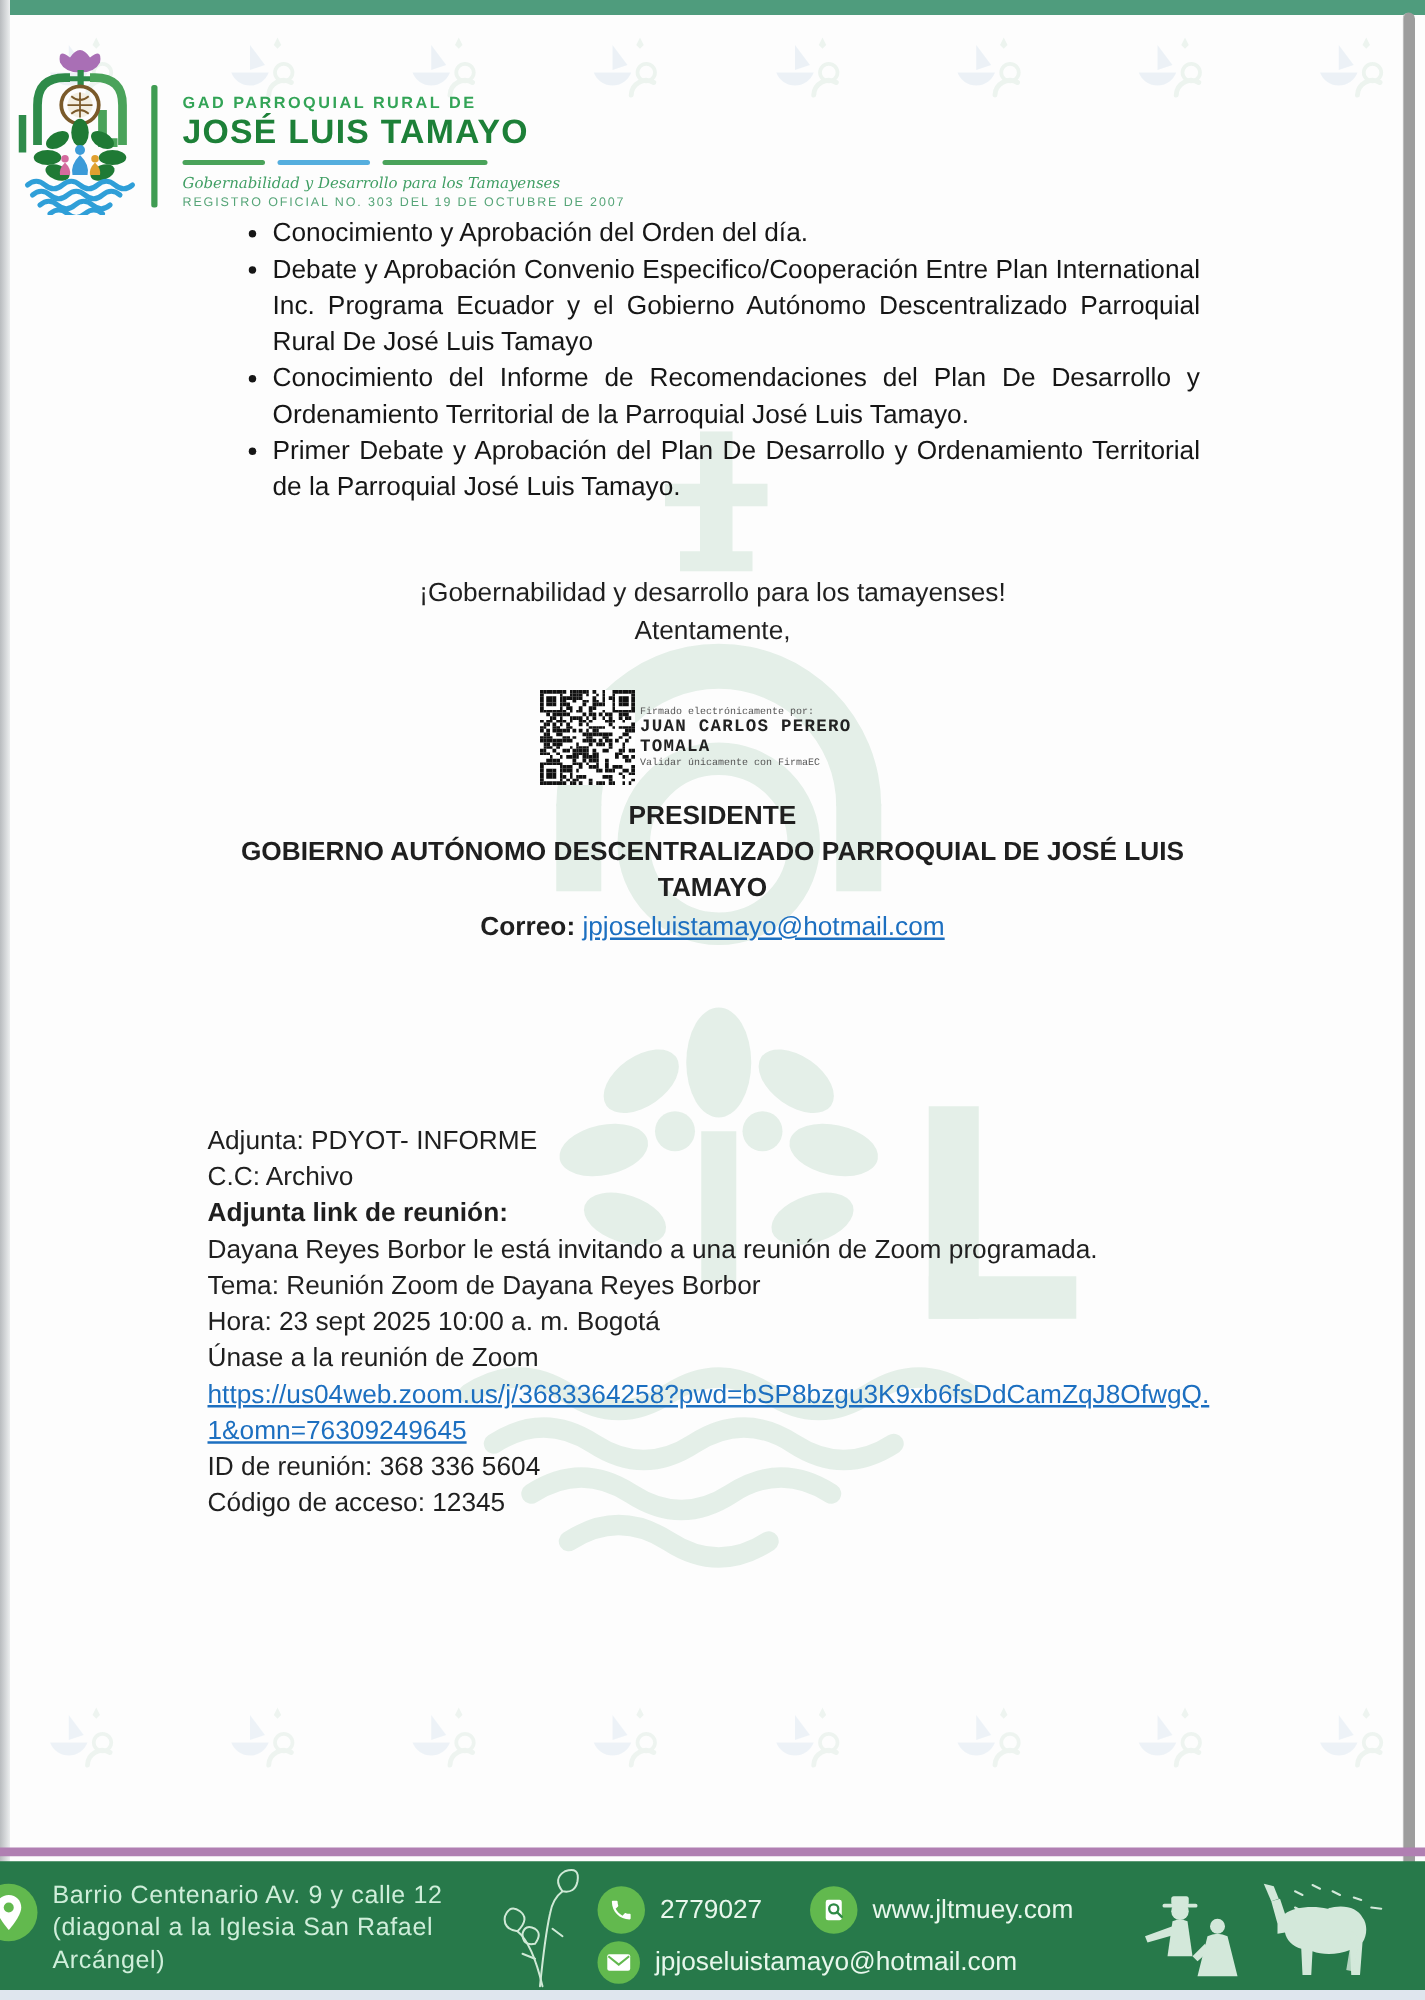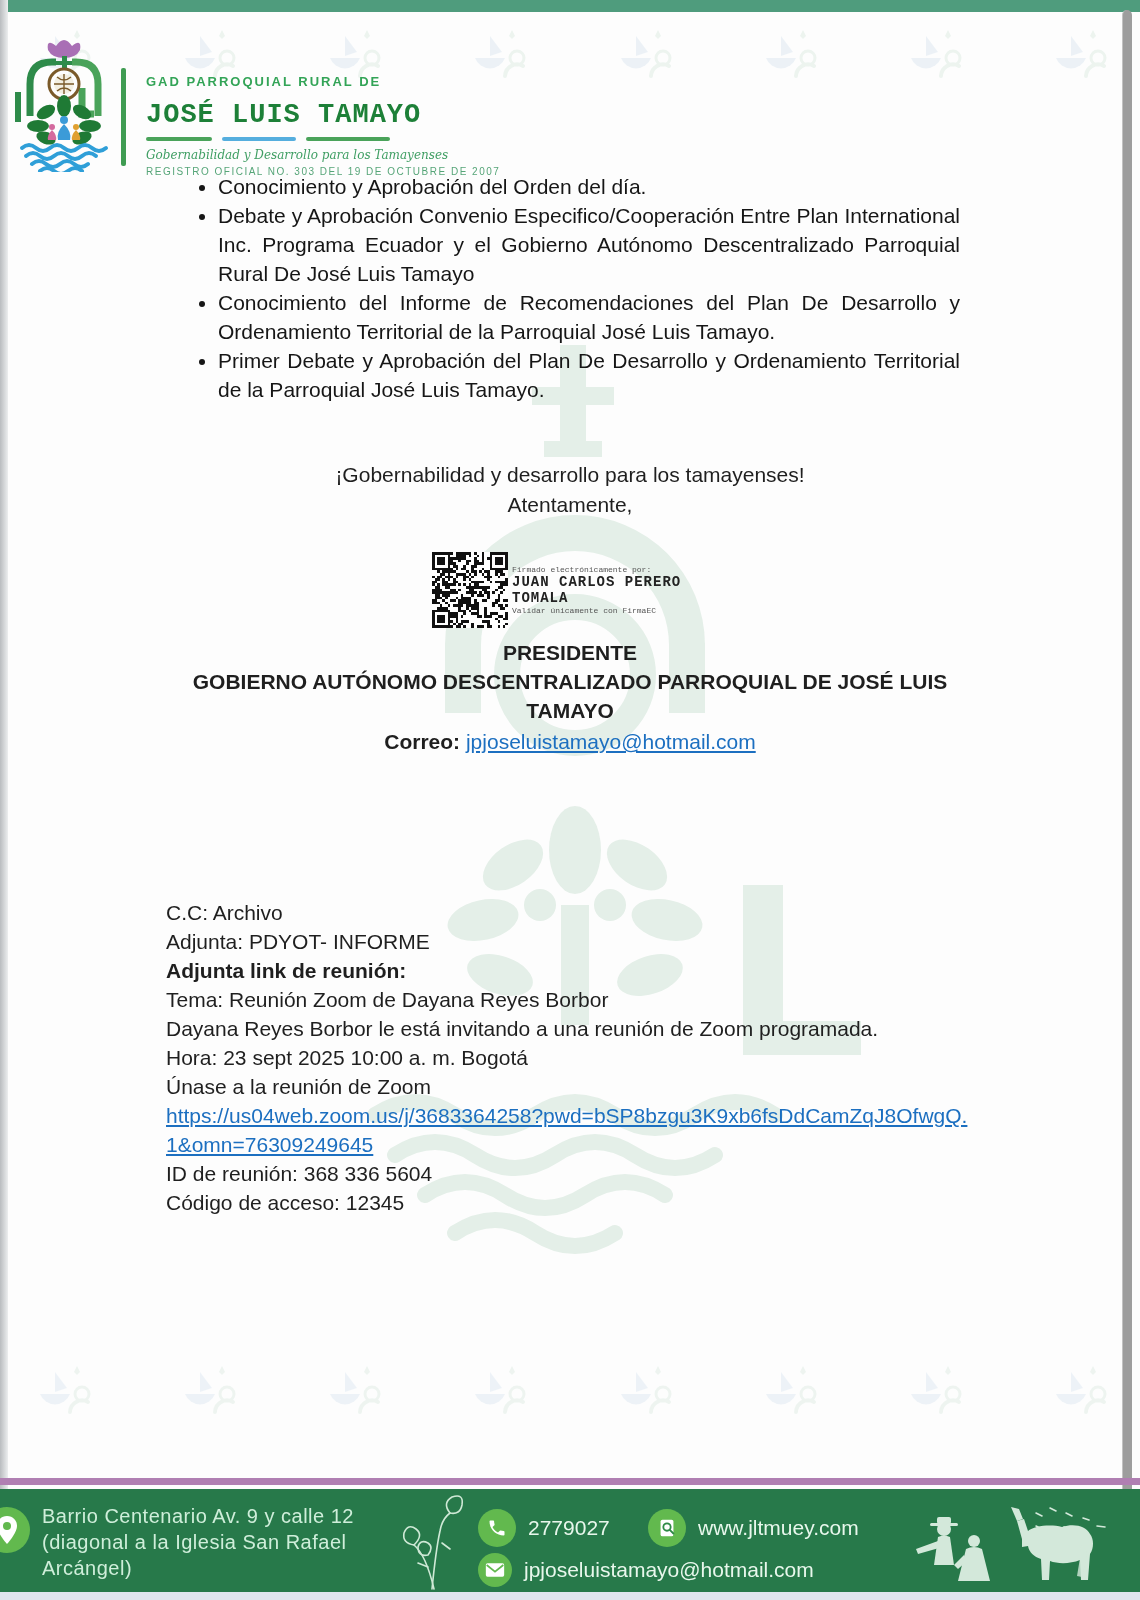--- a/index.html
+++ b/index.html
@@ -19,21 +19,21 @@
   .wm-row svg{display:block;}
   .wm-top{top:14px;opacity:.55;}
   .wm-bottom{top:1350px;opacity:.5;}
   .wm-big{position:absolute;left:255px;top:345px;pointer-events:none;}
 
   
   .hdr-logo{position:absolute;left:8px;top:32px;}
   .hdr-divider{position:absolute;left:121px;top:68px;width:5px;height:98px;background:#3f9c52;border-radius:2px;}
   .hdr-text{position:absolute;left:146px;top:74px;width:420px;}
   .hdr-small{font-size:13px;letter-spacing:2px;color:#33a457;font-weight:bold;}
-  .hdr-name{font-size:27px;letter-spacing:1px;color:#1d8038;font-weight:bold;margin-top:11px;font-family:Liberation Mono, monospace;}
+  .hdr-name{font-size:27px;letter-spacing:1px;color:#1d8038;font-weight:bold;margin-top:1px;}
   .hdr-bars{display:flex;gap:10px;margin-top:7px;align-items:center;}
   .hdr-bars i{display:block;height:4px;border-radius:2px;}
   .bar-g1{width:66px;background:#4aa35a;}
   .bar-b {width:74px;background:#55aede;}
   .bar-g2{width:84px;background:#4aa35a;}
   .hdr-slogan{margin-top:7px;font-family:"DejaVu Serif",serif;font-style:italic;
               font-size:12px;color:#3f9e63;}
   .hdr-registro{margin-top:4px;font-size:10px;letter-spacing:1.5px;color:#56a578;}
 
   
@@ -808,25 +808,25 @@
   <div class="sig">
     <div class="t">PRESIDENTE</div>
     <div class="org" style="width:790px;margin:0 auto;">GOBIERNO AUTÓNOMO DESCENTRALIZADO PARROQUIAL DE JOSÉ LUIS TAMAYO</div>
     <div class="mail-row">
       <b>Correo:</b>
       <a class="lnk" href="#">jpjoseluistamayo@hotmail.com</a>
     </div>
   </div>
 
   <div class="ccb">
+    <div>Adjunta: PDYOT- INFORME</div>
     <div>C.C: Archivo</div>
-    <div>Adjunta: PDYOT- INFORME</div>
     <div class="b">Adjunta link de reunión:</div>
+    <div>Dayana Reyes Borbor le está invitando a una reunión de Zoom programada.</div>
     <div>Tema: Reunión Zoom de Dayana Reyes Borbor</div>
-    <div>Dayana Reyes Borbor le está invitando a una reunión de Zoom programada.</div>
     <div>Hora: 23 sept 2025 10:00 a. m. Bogotá</div>
     <div>Únase a la reunión de Zoom</div>
     <a class="lnk url" href="#">https://us04web.zoom.us/j/3683364258?pwd=bSP8bzgu3K9xb6fsDdCamZqJ8OfwgQ.1&amp;omn=76309249645</a>
     <div>ID de reunión: 368 336 5604</div>
     <div>Código de acceso: 12345</div>
   </div>
 
   <div class="purple-line"></div>
   <div class="footer">
     <div class="f-pin icon-circle" style="width:46px;height:46px;">

